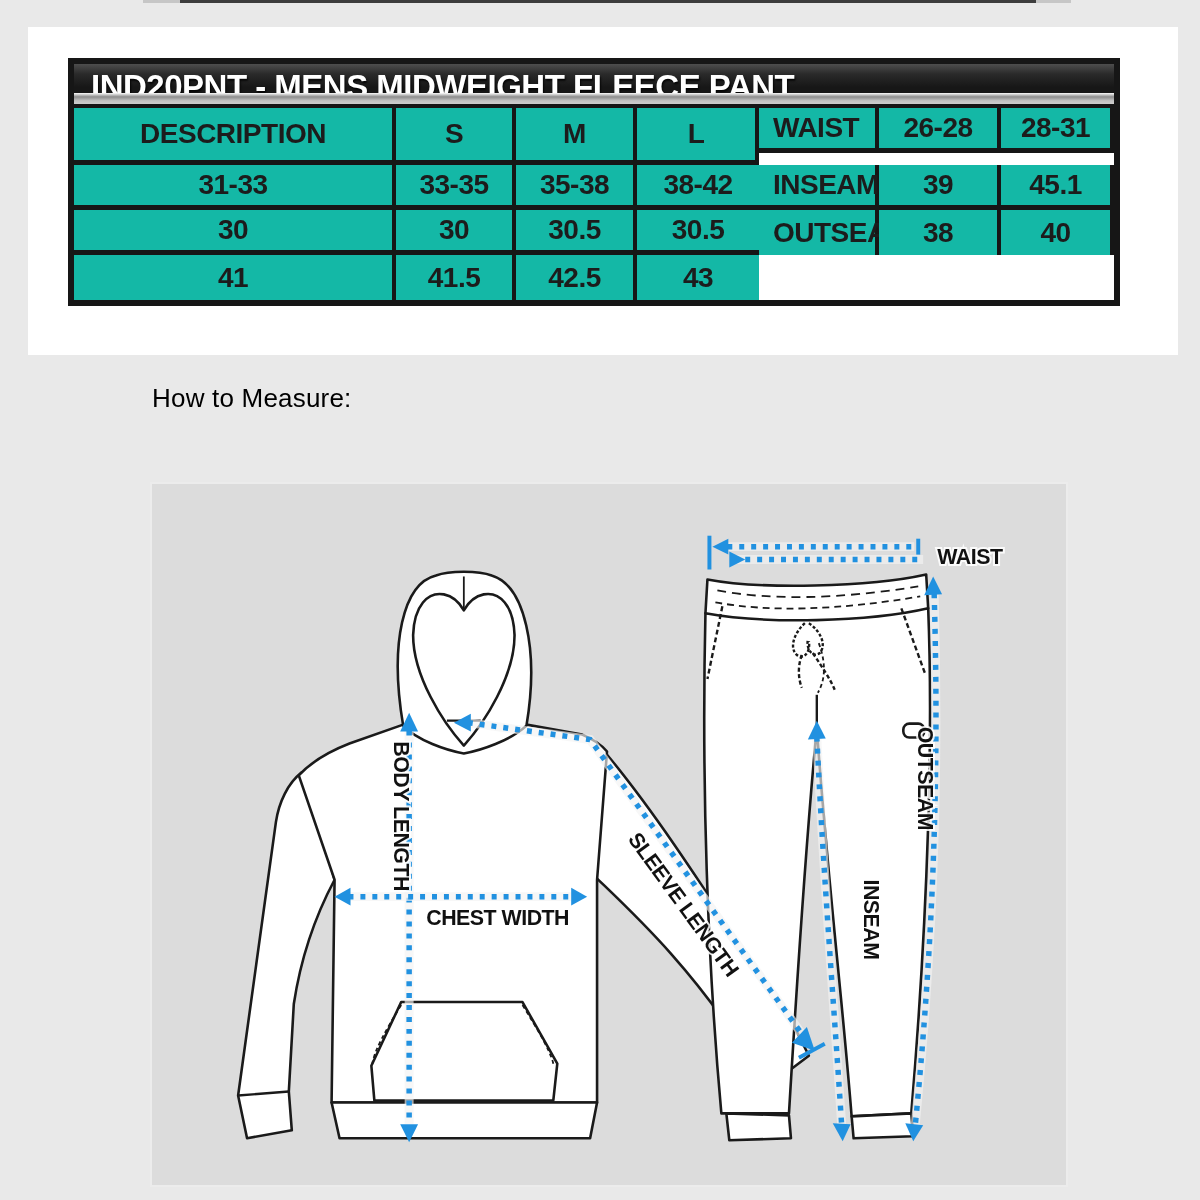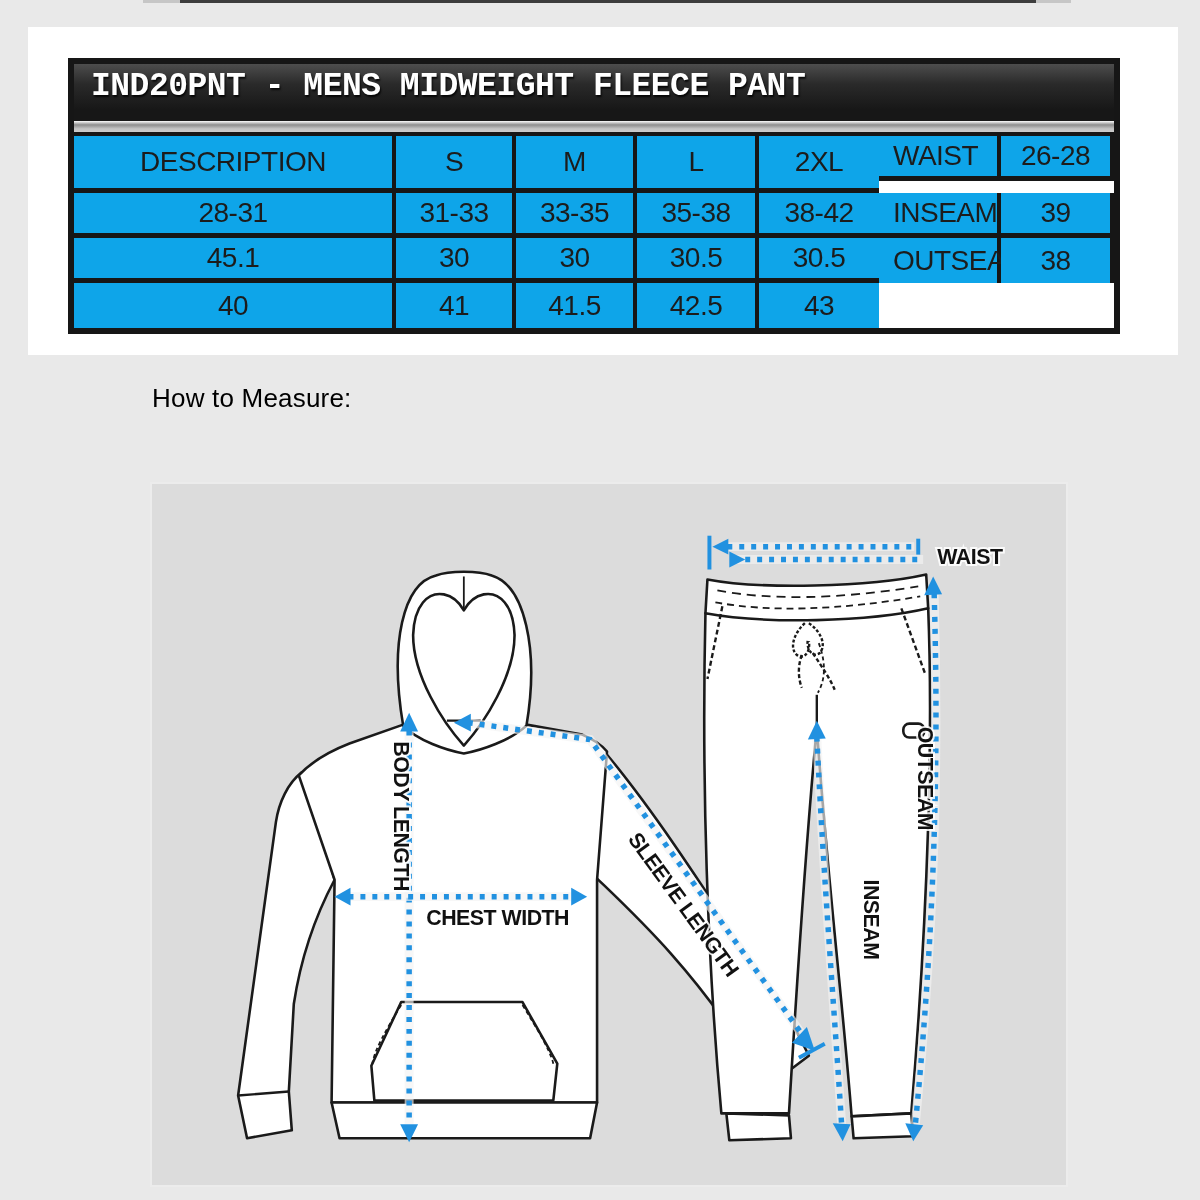--- a/index.html
+++ b/index.html
@@ -16,39 +16,39 @@
 
   
   .panel{position:absolute;left:28px;top:27px;width:1150px;height:328px;background:#ffffff;}
 
   
   .chart{
     position:absolute;left:68px;top:58px;width:1052px;box-sizing:border-box;
     border:6px solid #161616;background:#ffffff;
   }
   .chart-title{
-    height:57px;line-height:46px;padding-left:17px;
+    height:29px;line-height:46px;padding-left:17px;
     background:linear-gradient(180deg,#4d4d4d 0%,#2a2a2a 35%,#171717 80%);
     color:#ffffff;font-size:33px;font-weight:bold;letter-spacing:-0.5px;
     text-shadow:1px 2px 2px rgba(0,0,0,0.85);
-    white-space:nowrap;overflow:hidden;font-family:Liberation Mono, monospace;
+    white-space:nowrap;overflow:hidden;
   }
   .silver{
     height:11px;
     background:linear-gradient(180deg,#fbfbfb 0%,#8d8d8d 35%,#c2c2c2 70%,#cdcdcd 100%);
   }
   .grid{
     display:grid;border-top:4px solid #161616;
     grid-template-columns:322px 120px 121px 122px 120px 122px 113px;
   }
   .cell{
     display:flex;align-items:center;justify-content:center;
     border-right:4px solid #161616;border-bottom:5px solid #161616;
-    font-weight:normal;color:#1c1c1c;font-size:28px;letter-spacing:-0.5px;
-    height:40px;background:#0ea5e9;
+    font-weight:bold;color:#1c1c1c;font-size:28px;letter-spacing:-0.5px;
+    height:40px;background:#14b8a6;
   }
   .cell.last-col{border-right:none;}
   .cell.hdr{height:52px;font-size:28px;}
   .cell.rowlabel{justify-content:flex-start;padding-left:14px;}
   .cell.bottom{border-bottom:none;height:45px;}
 
   .how-to{
     position:absolute;left:152px;top:383px;
     font-size:26px;color:#000000;letter-spacing:0.2px;
   }
@@ -83,21 +83,20 @@
 
 <div class="chart">
   <div class="chart-title">IND20PNT - MENS MIDWEIGHT FLEECE PANT</div>
   <div class="silver"></div>
   <div class="grid">
 
     <div class="cell hdr">DESCRIPTION</div>
     <div class="cell hdr">S</div>
     <div class="cell hdr">M</div>
     <div class="cell hdr">L</div>
-    <div class="cell hdr last-col">2XL</div>
 
     <div class="cell rowlabel">WAIST</div>
     <div class="cell">26-28</div>
     <div class="cell">28-31</div>
     <div class="cell">31-33</div>
     <div class="cell">33-35</div>
     <div class="cell">35-38</div>
     <div class="cell last-col">38-42</div>
 
     <div class="cell rowlabel">INSEAM</div>

